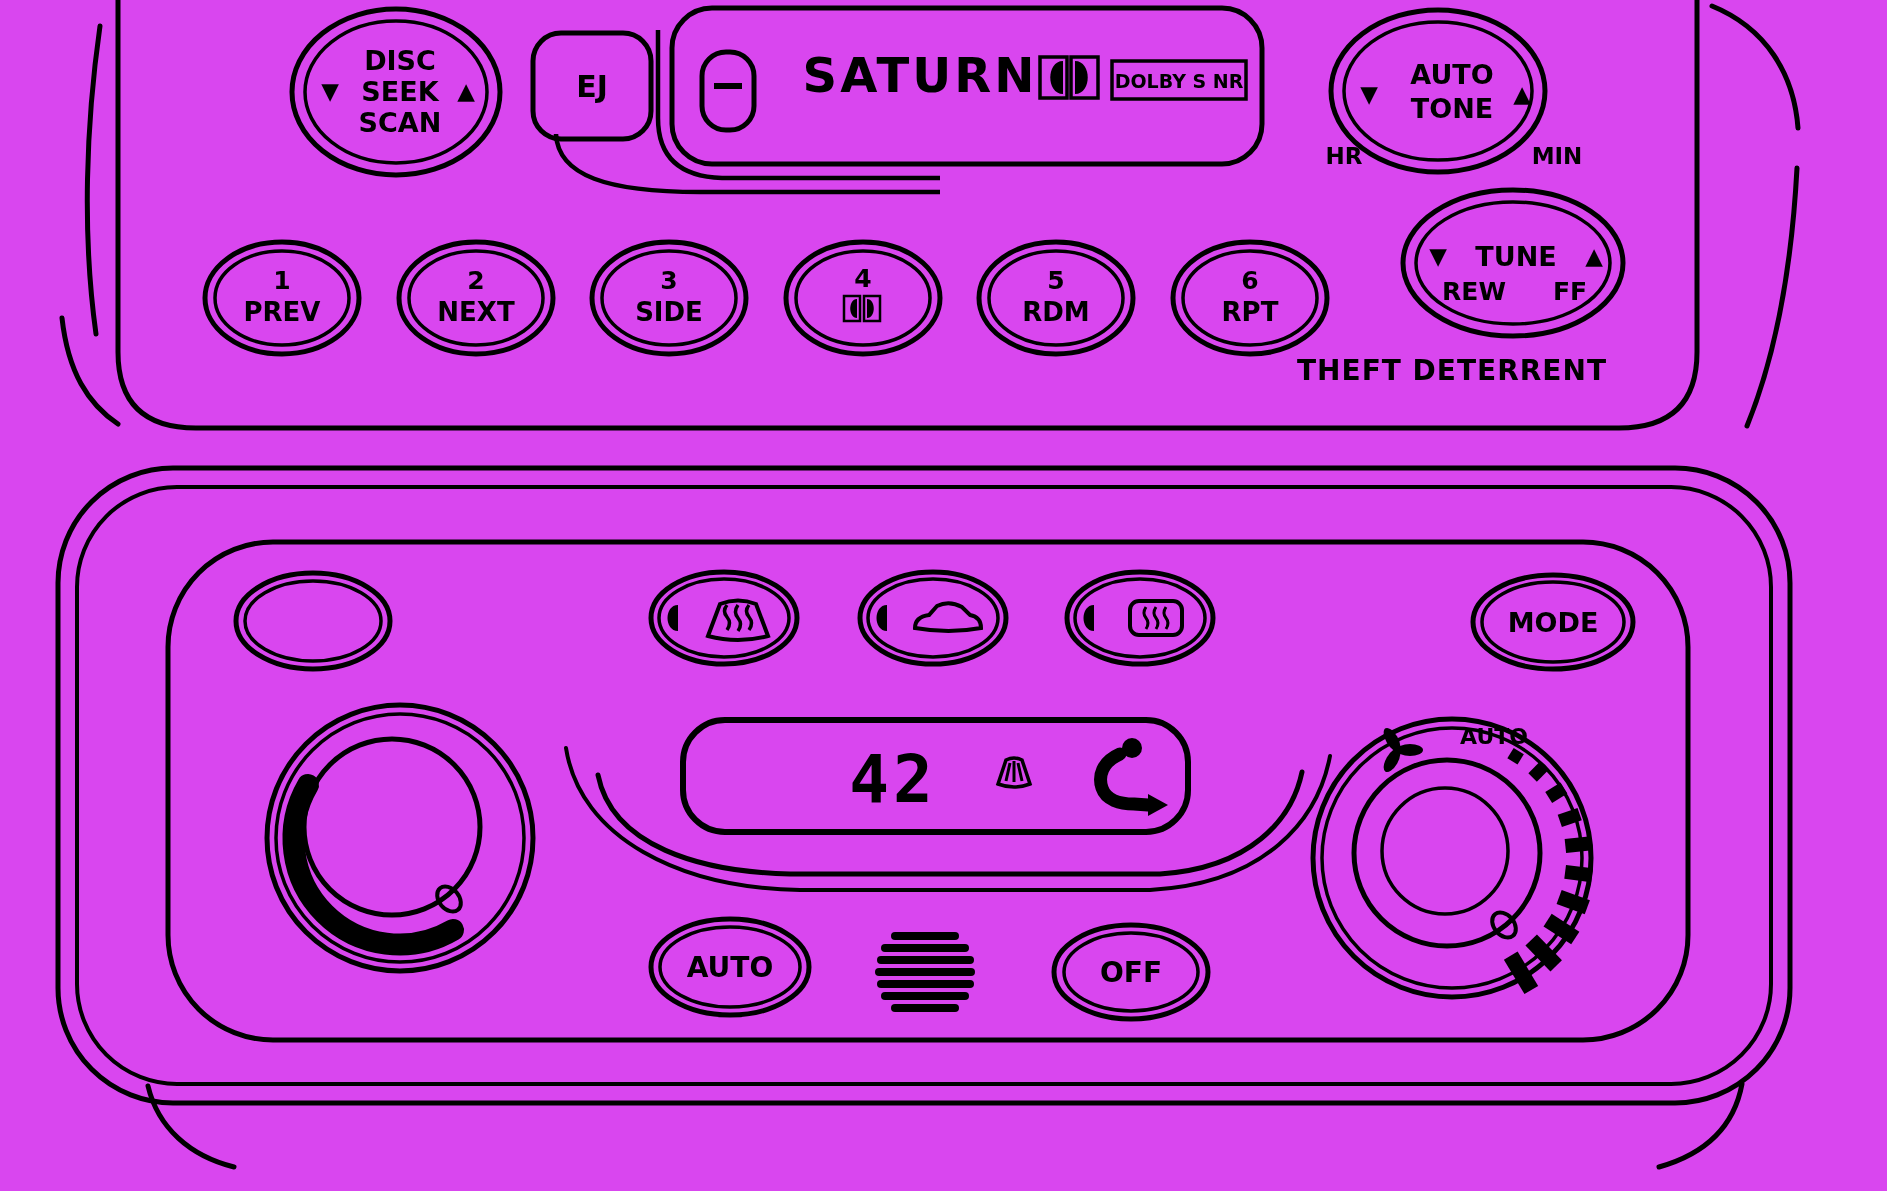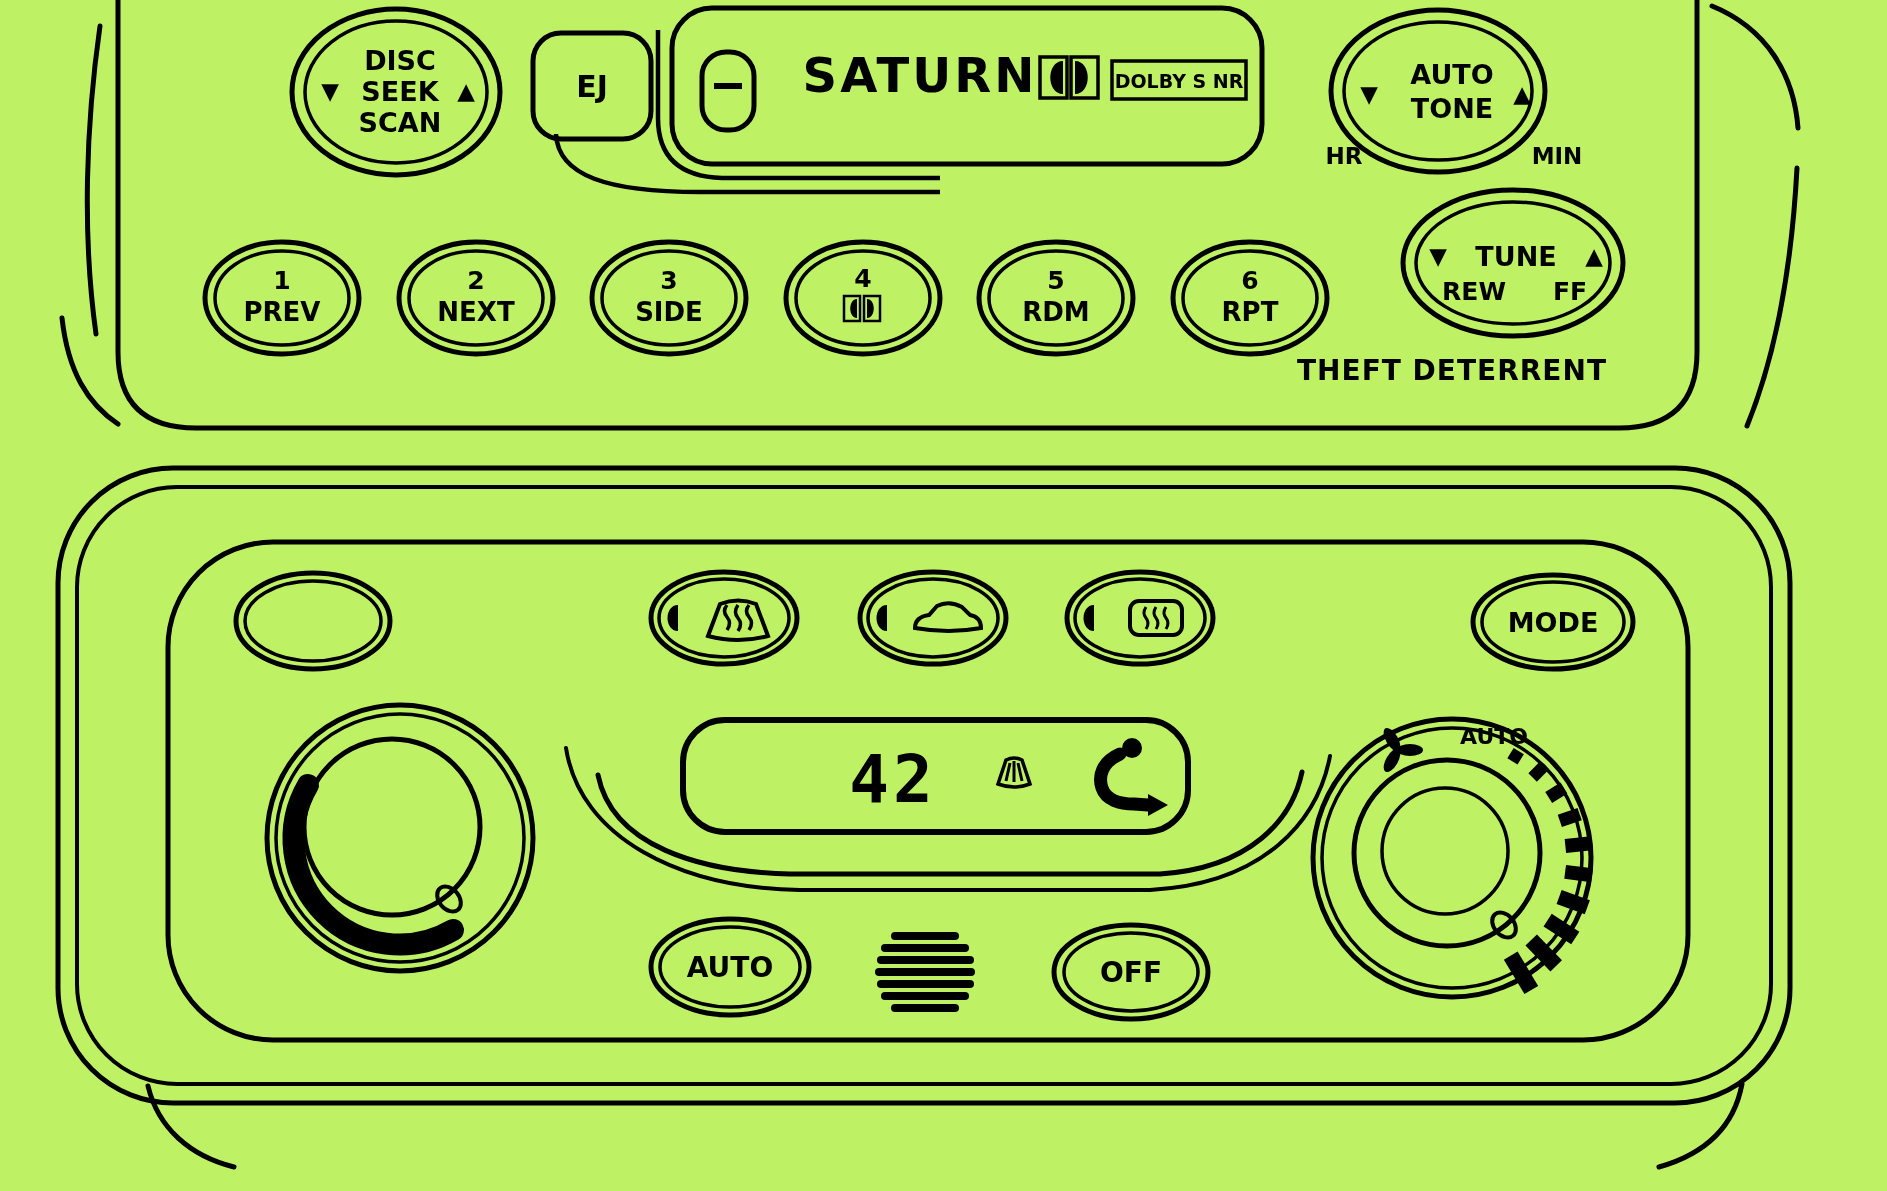--- a/index.html
+++ b/index.html
@@ -1,16 +1,16 @@
 <!DOCTYPE html>
 <html><head>
 <meta charset="utf-8">
 <style>
   html,body{margin:0;padding:0;background:#fff;}
-  .stage{width:1887px;height:1191px;position:relative;background:#bef264;overflow:hidden;}
+  .stage{width:1887px;height:1191px;position:relative;background:#d946ef;overflow:hidden;}
   svg{display:block;}
   .t{font-family:"DejaVu Sans","Liberation Sans",sans-serif;font-weight:bold;fill:#000;}
   .seg{font-family:"DejaVu Sans Mono","Liberation Mono",monospace;font-weight:bold;fill:#000;letter-spacing:4px;}
   .ln{fill:none;stroke:#000;}
   .fillb{fill:#000;stroke:none;}
 </style>
 </head>
 <body>
 
 <div class="stage">

